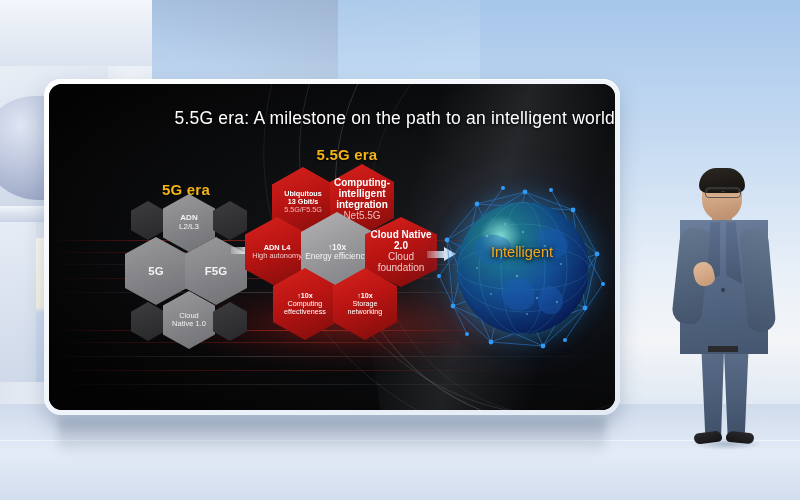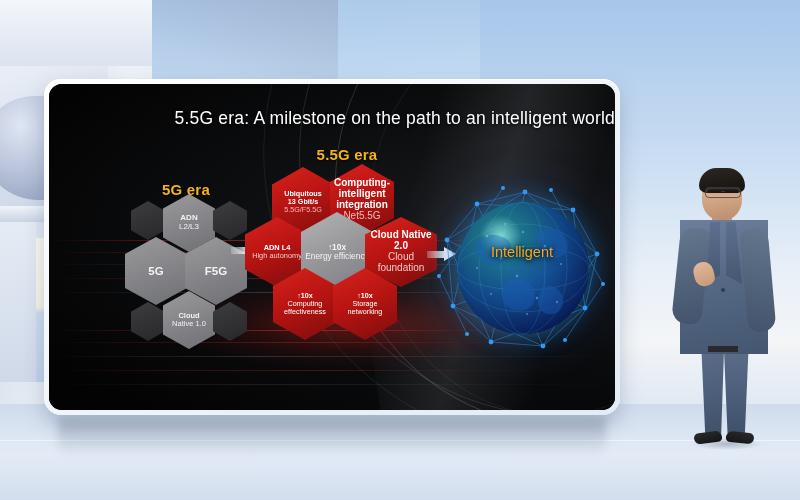--- a/index.html
+++ b/index.html
@@ -237,21 +237,21 @@
 
         <div class="hex hx-grey" style="left:76px;top:153px;width:62px;height:68px;font-size:11.5px;">
           <span class="t1">5G</span>
         </div>
         <div class="hex hx-grey" style="left:136px;top:153px;width:62px;height:68px;font-size:11.5px;">
           <span class="t1">F5G</span>
         </div>
 
         <div class="hex hx-dark" style="left:82px;top:218px;width:34px;height:39px;"></div>
         <div class="hex hx-grey" style="left:114px;top:207px;width:52px;height:58px;font-size:7.5px;">
-          <span class="t1" style="font-weight:bold">Cloud</span>
+          <span class="t1" style="font-weight:normal">Cloud</span>
           <span class="t2">Native 1.0</span>
         </div>
         <div class="hex hx-dark" style="left:164px;top:218px;width:34px;height:39px;"></div>
       </div>
 
       <div class="arrow" style="left:182px;top:159px;width:30px;">
         <div class="shaft"></div>
           <div class="head"></div>
       </div>
 

